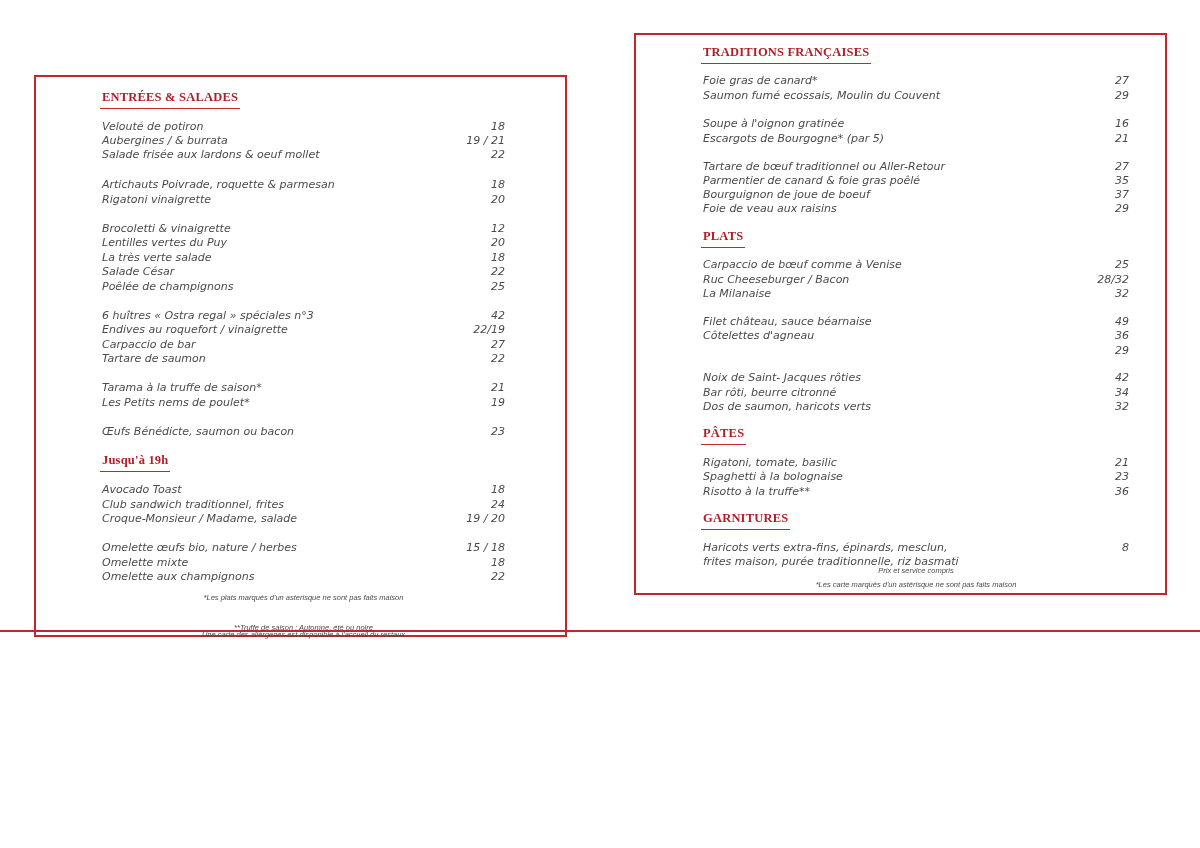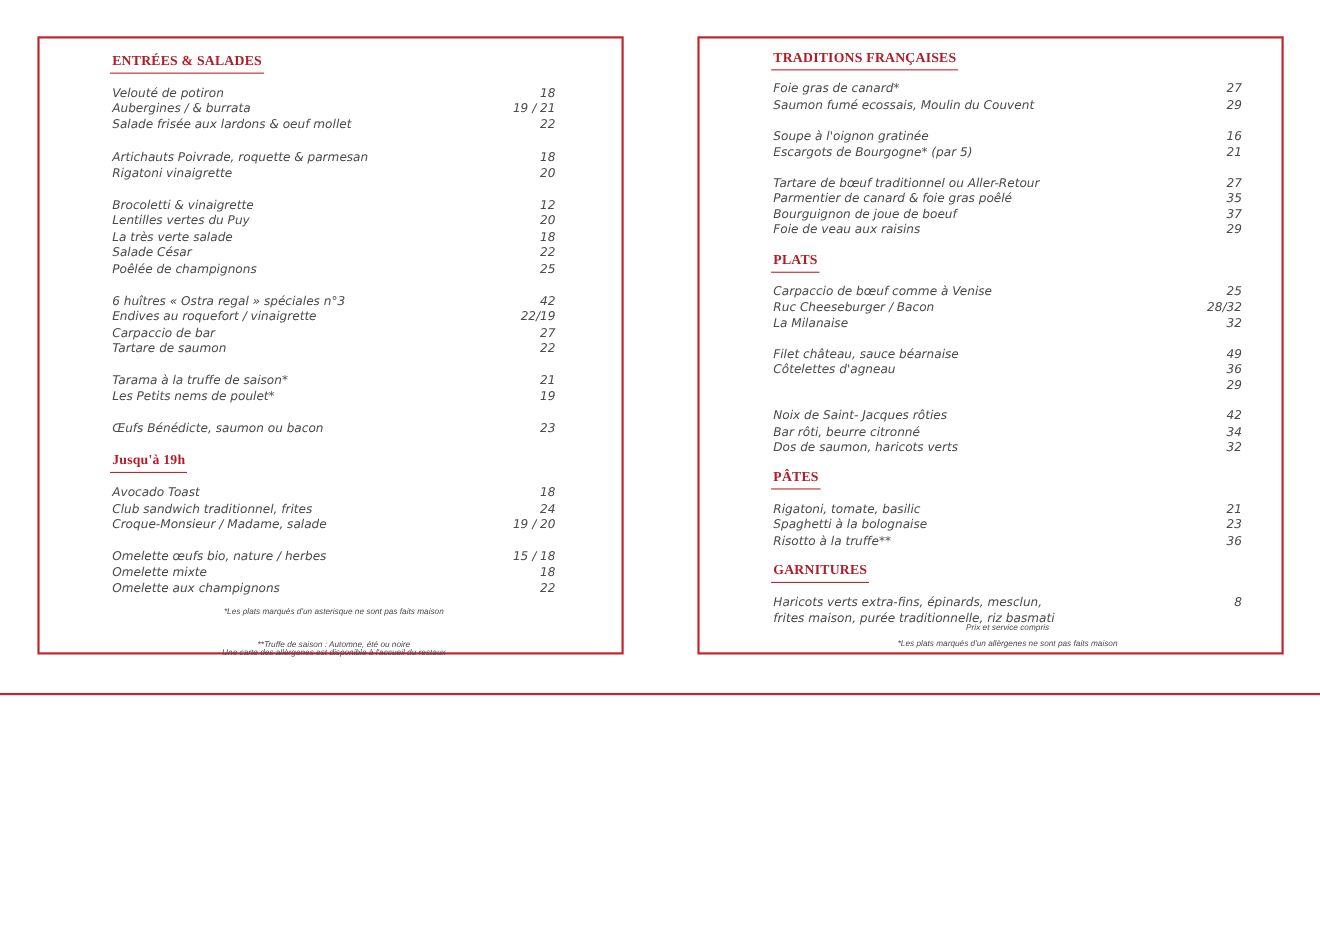--- a/index.html
+++ b/index.html
@@ -1,21 +1,21 @@
 <!DOCTYPE html>
 <html><head>
 <meta charset="utf-8">
 <style>
   html, body { margin: 0; padding: 0; background: #ffffff; }
   body { width: 1200px; height: 848px; position: relative; overflow: hidden; }
   .panel {
     position: absolute; top: 33px; width: 529px; height: 558px;
     border: 2px solid #c0272d; box-sizing: content-box;
   }
-  .panel.left { left: 34px; }
+  .panel.left { left: 34px; margin-top: 42px; }
   .panel.right { left: 634px; }
   .content { position: absolute; left: 66px; right: 60px; top: 0; }
   .panel.right .content { left: 67px; right: 36px; }
   .section-title {
     font-family: "Liberation Serif", "DejaVu Serif", serif;
     font-weight: bold; color: #b01e28; font-size: 12.5px;
     letter-spacing: 0.2px;
     display: inline-block; padding: 0 2px 3px 2px; margin-left: -2px;
     border-bottom: 1.5px solid #c0272d;
     position: absolute; white-space: nowrap;
@@ -251,17 +251,17 @@
     <div class="row" style="top:504.5px">
         <span class="name">Haricots verts extra-fins, épinards, mesclun,</span>
         <span class="price" style="right:0">8</span>
       </div>
     <div class="row" style="top:519px">
         <span class="name">frites maison, purée traditionnelle, riz basmati</span>
         <span class="price"></span>
       </div>
 
     <div class="note" style="top:531px">Prix et service compris</div>
-    <div class="note" style="top:545px">*Les plats marqués d'un allèrgenes ne sont pas faits maison</div>
+    <div class="note" style="top:545px">*Les carte marqués d'un astérisque ne sont pas faits maison</div>
   </div>
 </div>
 
 <div class="hr-bottom"></div>
 
 </body></html>

